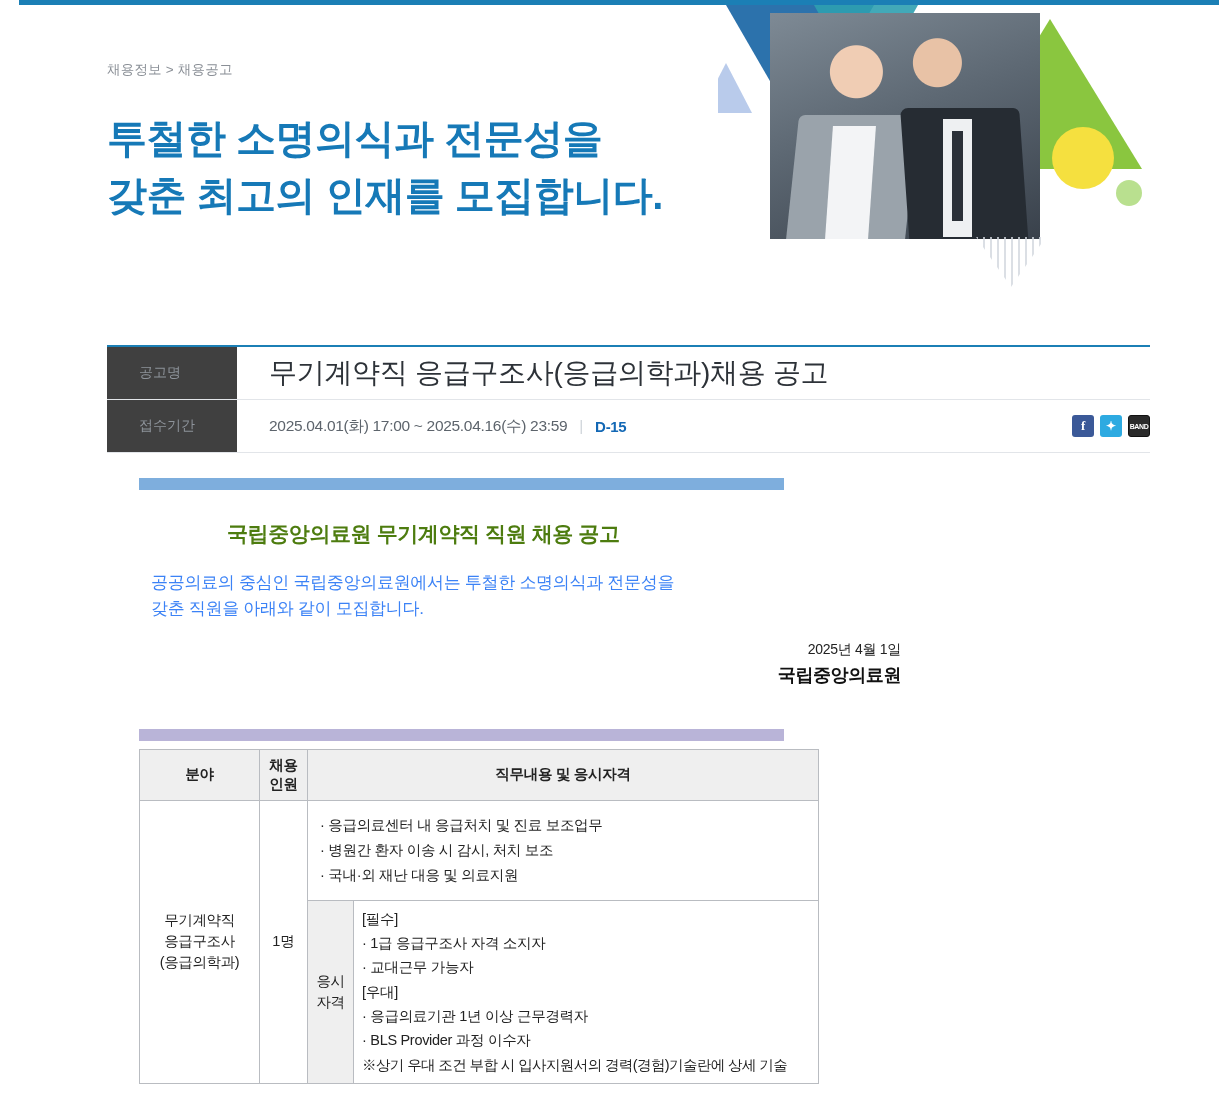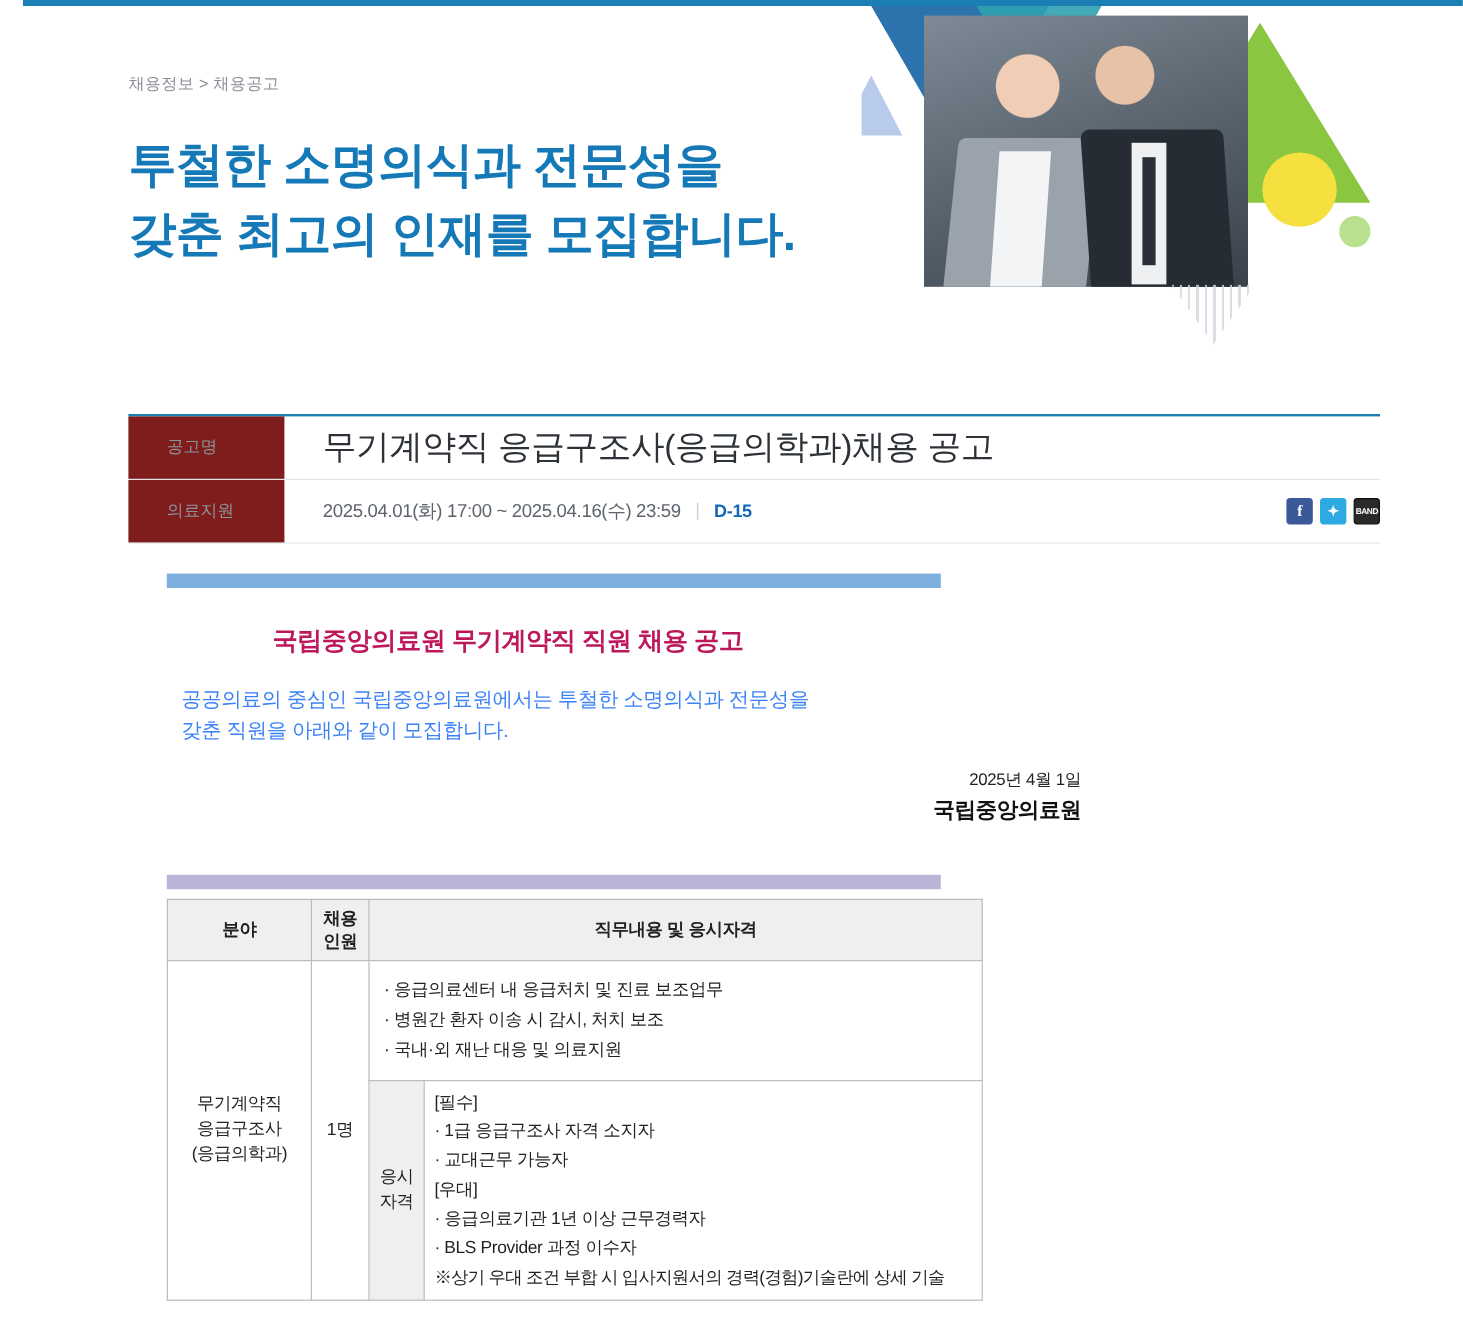--- a/index.html
+++ b/index.html
@@ -177,21 +177,21 @@
     min-height: 53px;
   }
   .info-label {
     width: 130px;
     flex: 0 0 130px;
     display: flex;
     align-items: center;
     padding-left: 32px;
     font-size: 14px;
     color: #8e949b;
-    background: #7f1d1d;
+    background: #404040;
   }
   .info-value {
     flex: 1 1 auto;
     display: flex;
     align-items: center;
     padding-left: 32px;
     font-size: 28px;
     color: #2d3238;
     letter-spacing: -0.3px;
   }
@@ -233,21 +233,21 @@
   }
   .doc-no {
     font-size: 17px;
     color: #222;
     letter-spacing: -0.3px;
     margin-bottom: 6px;
   }
   .doc-title {
     font-size: 21px;
     font-weight: 700;
-    color: #be185d;
+    color: #4d7c0f;
     letter-spacing: -0.4px;
     padding-left: 88px;
     margin-bottom: 22px;
   }
   .doc-para {
     font-size: 17px;
     line-height: 1.55;
     color: #3b82f6;
     letter-spacing: -0.3px;
     padding-left: 12px;
@@ -363,21 +363,21 @@
     <div class="hero-title">투철한 소명의식과 전문성을
 갖춘 최고의 인재를 모집합니다.</div>
   </div>
 
   <div class="info info-top-border">
     <div class="info-row">
       <div class="info-label">공고명</div>
       <div class="info-value">무기계약직 응급구조사(응급의학과)채용 공고</div>
     </div>
     <div class="info-row period">
-      <div class="info-label">의료지원</div>
+      <div class="info-label">접수기간</div>
       <div class="info-value">
         <span>2025.04.01(화) 17:00 ~ 2025.04.16(수) 23:59</span>
         <span class="divider-bar">|</span>
         <span class="dday">D-15</span>
         <span class="sns">
           <span class="fb">f</span>
           <span class="tw">✦</span>
           <span class="band">BAND</span>
         </span>
       </div>

